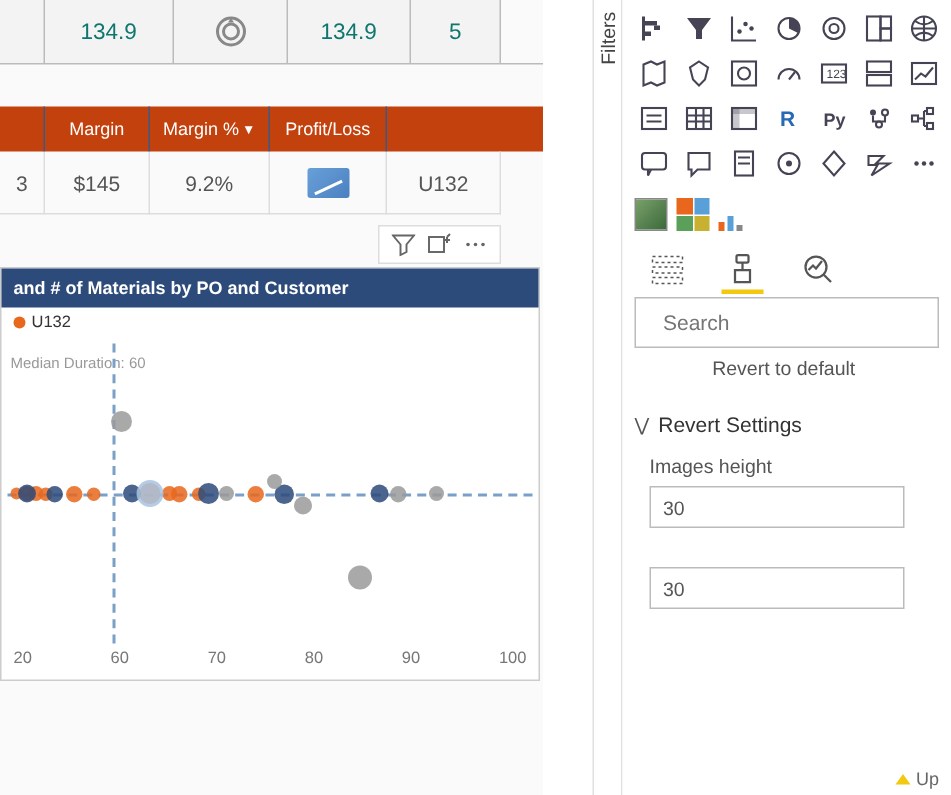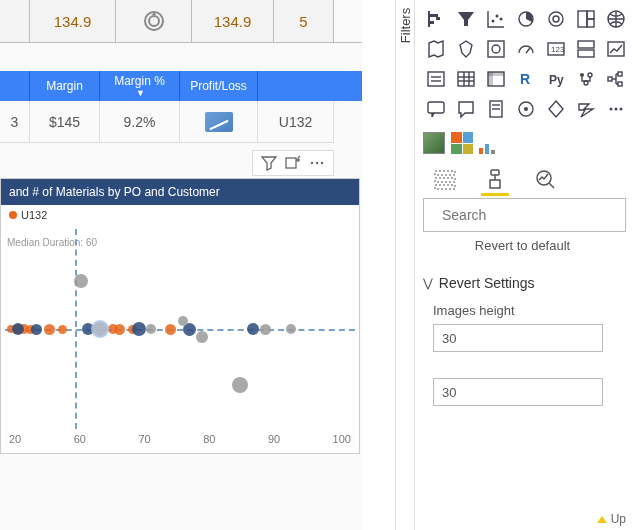--- a/index.html
+++ b/index.html
@@ -5,54 +5,54 @@
   * { box-sizing: border-box; margin: 0; padding: 0; }
   body { font-family: "Segoe UI", Arial, sans-serif; font-size: 13px; color: #333; background: #fff; width: 634px; height: 530px; overflow: hidden; position: relative; }
 
   .canvas-area { position: absolute; left: 0; top: 0; width: 362px; height: 530px; background: #fafafa; }
   .filters-strip { position: absolute; left: 395px; top: 0; width: 20px; height: 530px; border-left: 1px solid #e0e0e0; border-right: 1px solid #e0e0e0; }
   .filters-label { transform: rotate(-90deg); transform-origin: center; position: absolute; top: 18px; left: -8px; font-size: 13px; color: #444; }
   .right-pane { position: absolute; left: 415px; top: 0; width: 219px; height: 530px; background: #fff; padding: 6px 8px 0 8px; }
 
   
   .kpi-row { display: flex; border-bottom: 1px solid #bbb; }
-  .kpi-cell { border-right: 1px solid #bbb; height: 42px; display:flex; align-items:center; justify-content:center; font-size: 15px; color:#a16207; background:#f3f3f3; }
+  .kpi-cell { border-right: 1px solid #bbb; height: 42px; display:flex; align-items:center; justify-content:center; font-size: 15px; color:#0f766e; background:#f3f3f3; }
   .kpi-cell:nth-child(1){width:30px;}
   .kpi-cell:nth-child(2){width:86px;}
   .kpi-cell:nth-child(3){width:76px;}
   .kpi-cell:nth-child(4){width:82px;}
   .kpi-cell:nth-child(5){width:60px;}
 
   
   .matrix { margin-top: 28px; }
-  .matrix-head { display:flex; background: #3b82f6; color: #fff; height: 30px; align-items:center; }
+  .matrix-head { display:flex; background: #c2410c; color: #fff; height: 30px; align-items:center; }
   .matrix-head .mh { border-right: 1px solid #3a5a8a; display:flex; align-items:center; justify-content:center; font-size:12px; height:100%; position:relative;}
   .mh.c1{width:30px;}
   .mh.c2{width:70px;}
-  .mh.c3{width:80px;flex-direction:column;}
+  .mh.c3{width:80px;}
   .mh.c4{width:78px;}
   .mh.c5{width:76px;}
   .mh .sort-arrow { font-size:9px; margin-left:2px; }
   .matrix-row { display:flex; height:42px; align-items:center; }
   .matrix-row .mc { border-right:1px solid #ddd; border-bottom:1px solid #ddd; display:flex; align-items:center; justify-content:center; height:100%; font-size:14px; color:#555;}
   .mc.c1{width:30px;}
   .mc.c2{width:70px;}
   .mc.c3{width:80px;}
   .mc.c4{width:78px;}
   .mc.c5{width:76px;}
   .spark { width:28px; height:20px; background:linear-gradient(135deg,#6aa0d8,#4a80c0); border-radius:2px; position:relative;}
   .spark::after{content:"";position:absolute;left:4px;top:12px;width:20px;height:2px;background:#fff;transform:rotate(-25deg);}
 
   
   .vis-header { position:absolute; left: 252px; top:150px; display:flex; gap:8px; align-items:center; background:#fff; border:1px solid #ddd; padding:4px 8px; }
   .vh-icon { width:16px; height:16px; color:#666; }
 
   
   .scatter { position:absolute; left:0; top:178px; width:360px; background:#fff; border:1px solid #ccc; }
-  .scatter-title { background:#2c4a7a; color:#fff; font-size:12px; padding:6px 8px; white-space:nowrap; overflow:hidden;}
+  .scatter-title { background:#2c4a7a; color:#fff; font-size:12px; padding:6px 8px; white-space:nowrap; overflow:hidden;font-weight:bold;}
   .legend { padding:4px 8px; font-size:11px; display:flex; align-items:center; gap:4px;}
   .legend-dot { width:8px; height:8px; border-radius:50%; background:#e8671c; display:inline-block;}
   .plot { position:relative; height:200px; margin:4px 4px 0 4px; }
   .ref-line-h { position:absolute; left:0; right:0; top:50%; border-top:2px dashed #7aa0c8;}
   .ref-line-v { position:absolute; top:0; bottom:0; left:20%; border-left:2px dashed #7aa0c8;}
   .ref-label { position:absolute; left:2px; top:8px; font-size:10px; color:#999;}
   .bubble { position:absolute; border-radius:50%; opacity:0.85;}
   .axis { display:flex; justify-content:space-between; padding:4px 8px 8px 8px; font-size:11px; color:#777;}
 
   

